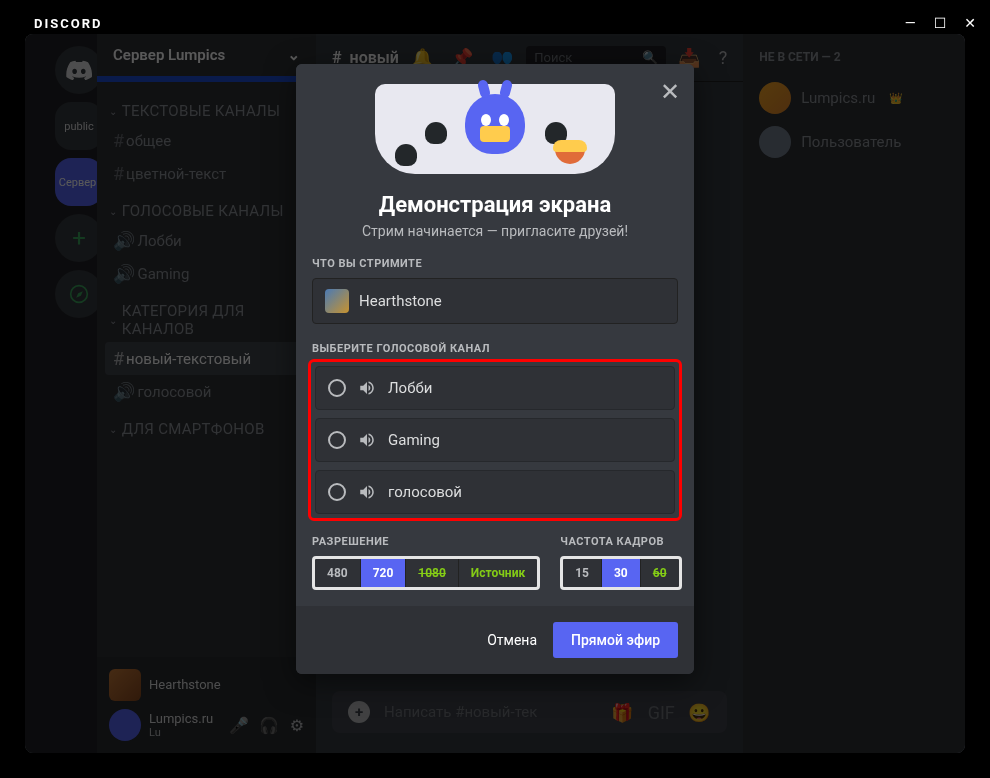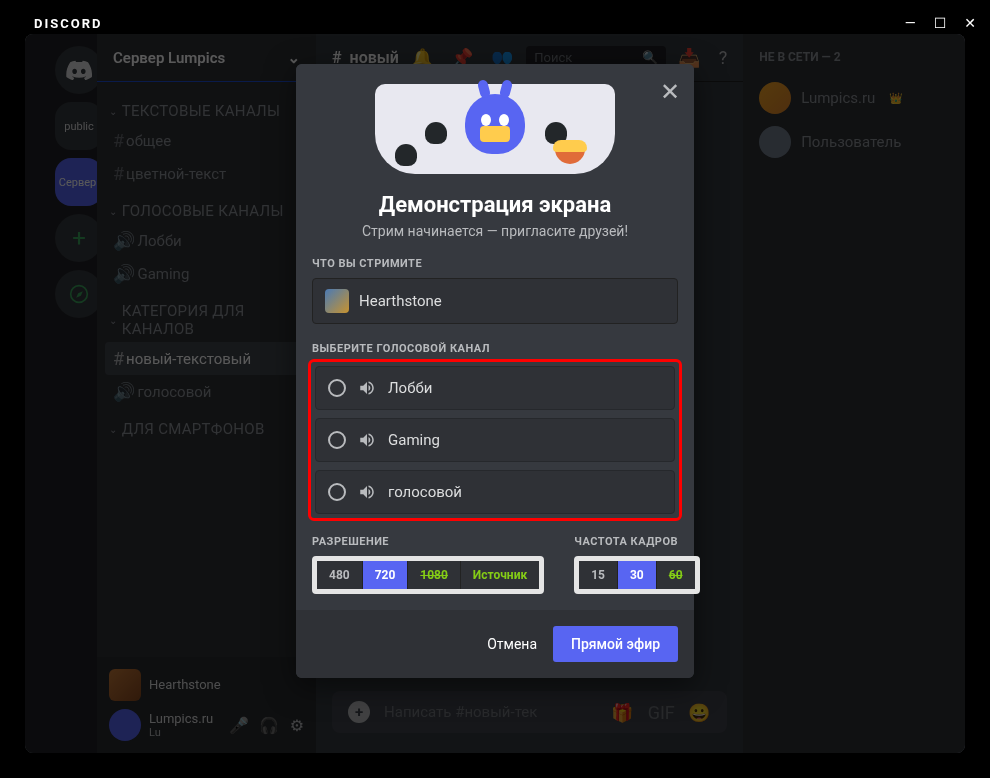--- a/index.html
+++ b/index.html
@@ -10,21 +10,21 @@
 .titlebar-right span { cursor: default; }
 .app { position: absolute; top: 34px; left: 25px; right: 25px; bottom: 25px; background: #36393f; border-radius: 8px; overflow: hidden; display: flex; }
 .dimmer { position: absolute; inset: 0; background: rgba(0,0,0,0.65); z-index: 5; pointer-events: none; }
 .server-col { width: 72px; background: #202225; display: flex; flex-direction: column; align-items: center; padding-top: 12px; gap: 8px; }
 .server-pill { width: 48px; height: 48px; border-radius: 50%; background: #36393f; display: flex; align-items: center; justify-content: center; color: #dcddde; font-size: 20px; margin-left: 36px; }
 .server-pill.public { border-radius: 16px; font-size: 11px; background: #36393f; color: #dcddde; }
 .server-pill.active { border-radius: 16px; background: #5865f2; color: #fff; font-size: 11px; }
 .server-pill.add { color: #3ba55d; font-size: 24px; }
 .server-pill.compass { color: #3ba55d; }
 .channel-col { width: 240px; background: #2f3136; display: flex; flex-direction: column; }
-.server-header { height: 48px; padding: 0 16px; display: flex; align-items: center; justify-content: space-between; color: #fff; font-weight: 600; font-size: 15px; border-bottom: 1px solid #1d4ed8; }
+.server-header { height: 48px; padding: 0 16px; display: flex; align-items: center; justify-content: space-between; color: #fff; font-weight: 600; font-size: 15px; border-bottom: 6px solid #1d4ed8; }
 .channel-list { flex: 1; overflow-y: auto; padding: 8px 8px 0 8px; }
 .cat-header { color: #8e9297; font-size: 15px; font-weight: 400; letter-spacing: 0.3px; padding: 12px 4px 4px 4px; display: flex; align-items: center; gap: 2px; text-transform: uppercase; }
 .cat-header::before { content: "⌄"; font-size: 10px; margin-right: 2px; }
 .chan { display: flex; align-items: center; gap: 2px; padding: 6px 8px; color: #8e9297; font-size: 15px; border-radius: 4px; }
 .chan.sel { background: rgba(79,84,92,0.6); color: #fff; }
 .chan-icon { font-size: 18px; opacity: 0.6; }
 .user-panel { background: #292b2f; padding: 8px; }
 .user-row { display: flex; align-items: center; gap: 8px; padding: 4px; color: #dcddde; font-size: 13px; }
 .user-row .avatar { width: 32px; height: 32px; border-radius: 50%; background: #5865f2; }
 .user-row .avatar.hs { background: linear-gradient(135deg,#c77b3a,#8b4a1f); border-radius: 6px; }
@@ -71,23 +71,23 @@
 .modal-sub { color: #b9bbbe; font-size: 14px; text-align: center; margin-top: 6px; margin-bottom: 18px; }
 .sect-label { color: #b9bbbe; font-size: 11px; font-weight: 700; letter-spacing: 0.5px; margin-bottom: 8px; text-transform: uppercase; }
 .app-box { background: #2f3136; border: 1px solid #222; border-radius: 4px; padding: 10px 12px; display: flex; align-items: center; gap: 10px; color: #dcddde; font-size: 15px; margin-bottom: 18px; }
 .app-box .ico { width: 24px; height: 24px; border-radius: 4px; background: linear-gradient(135deg,#4a7ab5,#c7932f); }
 .highlight-box { border: 3px solid #ff0000; border-radius: 6px; padding: 4px; margin: -4px -4px 14px -4px; }
 .vc-row { background: #2f3136; border: 1px solid #26282c; border-radius: 4px; padding: 12px; display: flex; align-items: center; gap: 12px; color: #dcddde; font-size: 15px; margin-bottom: 8px; }
 .vc-row:last-child { margin-bottom: 0; }
 .radio { width: 18px; height: 18px; border: 2px solid #b9bbbe; border-radius: 50%; flex-shrink: 0; }
 .speaker-ico { width: 18px; height: 18px; display:flex; align-items:center; justify-content:center; }
 .speaker-ico svg { fill: #b9bbbe; }
-.settings-row { display: flex; gap: 30px; margin-top: 6px;}
+.settings-row { display: flex; gap: 20px; margin-top: 6px;}
 .settings-group { }
-.seg { display: flex; background: #2f3136; border: 5px solid #e5e5e5; border-radius: 4px; overflow: hidden; text-align: center; }
+.seg { display: flex; background: #2f3136; border: 3px solid #e5e5e5; border-radius: 4px; overflow: hidden; text-align: center; }
 .seg-btn { padding: 7px 12px; font-size: 12px; font-weight: 700; color: #b9bbbe; border-right: 1px solid #222; }
 .seg-btn:last-child { border-right: none; }
 .seg-btn.active { background: #5865f2; color: #fff; }
 .seg-btn.disabled { color: #84cc16; text-decoration: line-through; }
 .seg-btn.disabled.nostrike { text-decoration: none; }
 .modal-footer { background: #2f3136; padding: 16px; display: flex; justify-content: flex-end; gap: 0; border-radius: 0 0 6px 6px; }
 .btn-cancel { background: transparent; color: #fff; font-size: 14px; padding: 10px 16px; border: none; }
 .btn-primary { background: #5865f2; color: #fff; font-size: 14px; font-weight: 500; padding: 10px 18px; border: none; border-radius: 3px; }
 </style>
 </head>

